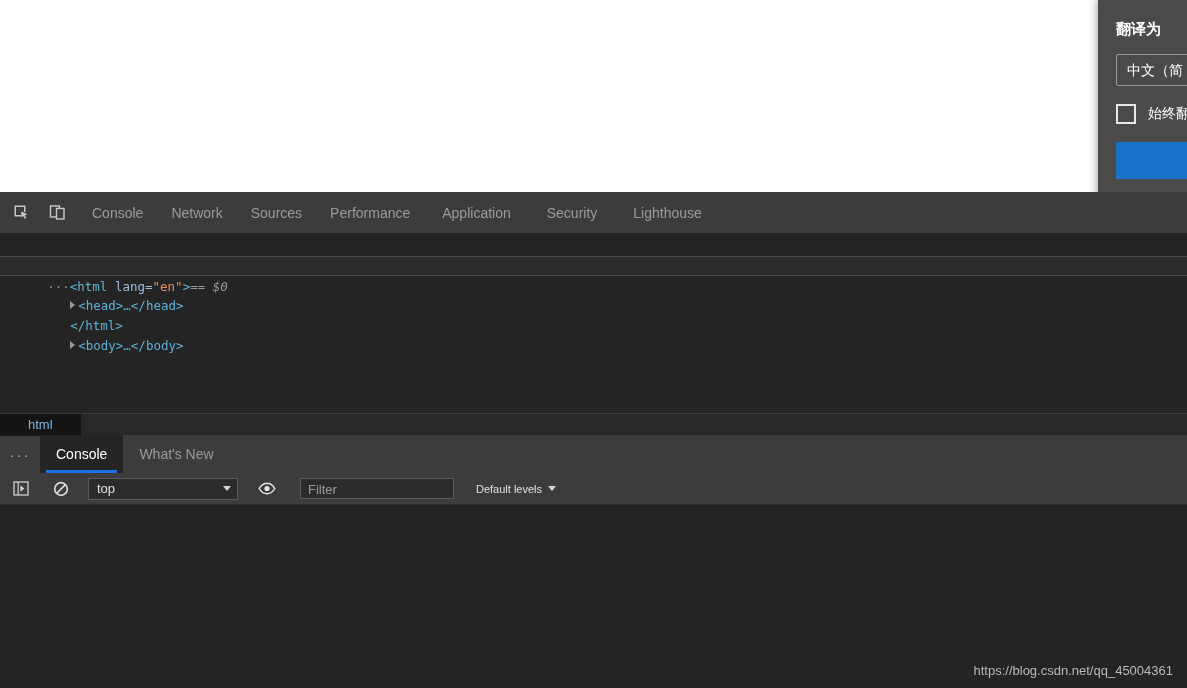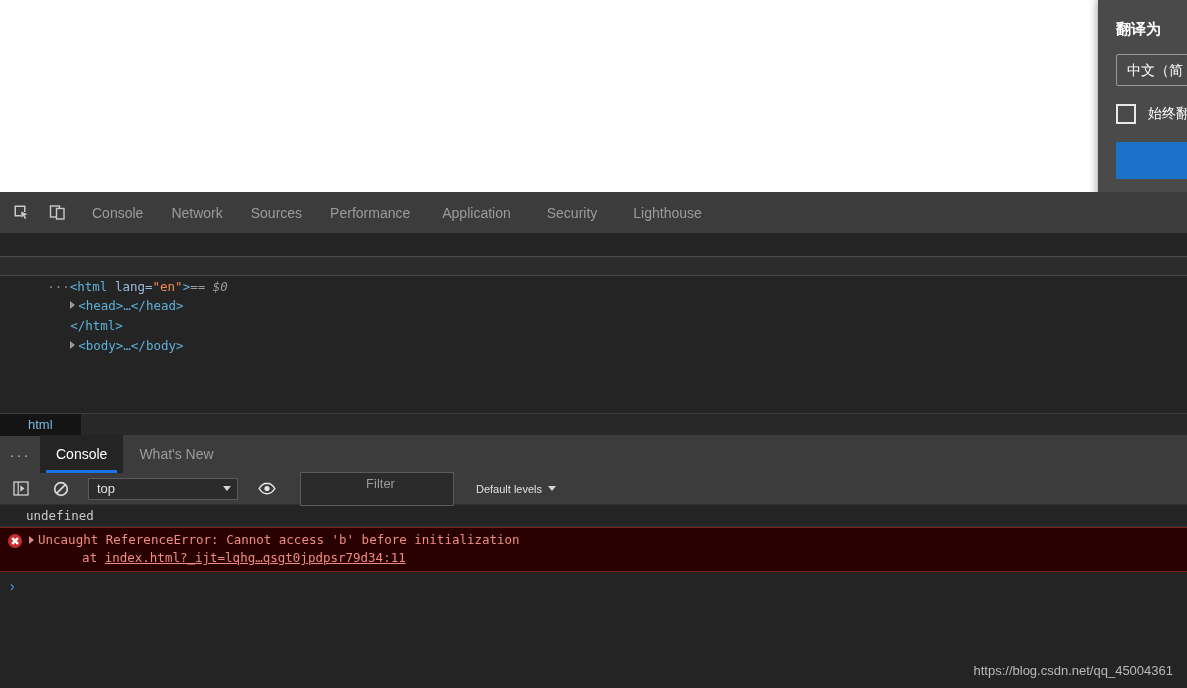--- a/index.html
+++ b/index.html
@@ -293,31 +293,30 @@
     margin-right: 8px;
   }
   .ct-select .caret {
     width: 0; height: 0;
     border-left: 4px solid transparent;
     border-right: 4px solid transparent;
     border-top: 5px solid #d5d5d5;
   }
   .ct-filter {
     width: 154px;
-    height: 34px;
+    height: 21px;
     background: #2b2b2b;
     border: 1px solid #5a5a5a;
     color: #9a9a9a;
     font-size: 13px;
     line-height: 21px;
     padding-left: 7px;
     box-sizing: border-box;
     margin-right: 14px;
     margin-left: 6px;
-    text-align: center;
   }
   .ct-levels {
     display: flex;
     align-items: center;
     font-size: 11px;
     color: #e0e0e0;
     white-space: nowrap;
   }
   .ct-levels .caret {
     margin-left: 6px;
@@ -521,28 +520,16 @@
         <circle cx="9" cy="6.5" r="2.6" fill="#e6e6e6"></circle>
       </svg>
     </div>
     <div class="ct-filter">Filter</div>
     <div class="ct-levels">
       <span>Default levels</span>
       <span class="caret"></span>
     </div>
   </div>
 
-  <div id="console-body">
-    <div class="msg-undefined">undefined</div>
-    <div class="msg-error">
-      <div class="err-icon">✖</div>
-      <div class="err-tri"></div>
-      <div class="err-line1">Uncaught ReferenceError: Cannot access 'b' before initialization</div>
-      <div class="err-line2"><span>    at </span><span class="err-link">index.html?_ijt=lqhg…qsgt0jpdpsr79d34:11</span></div>
-    </div>
-    <div class="msg-prompt">
-      <span class="chev">›</span>
-    </div>
-  </div>
 
 </div>
 
 <div id="watermark">https://blog.csdn.net/qq_45004361</div>
 
 </body></html>

